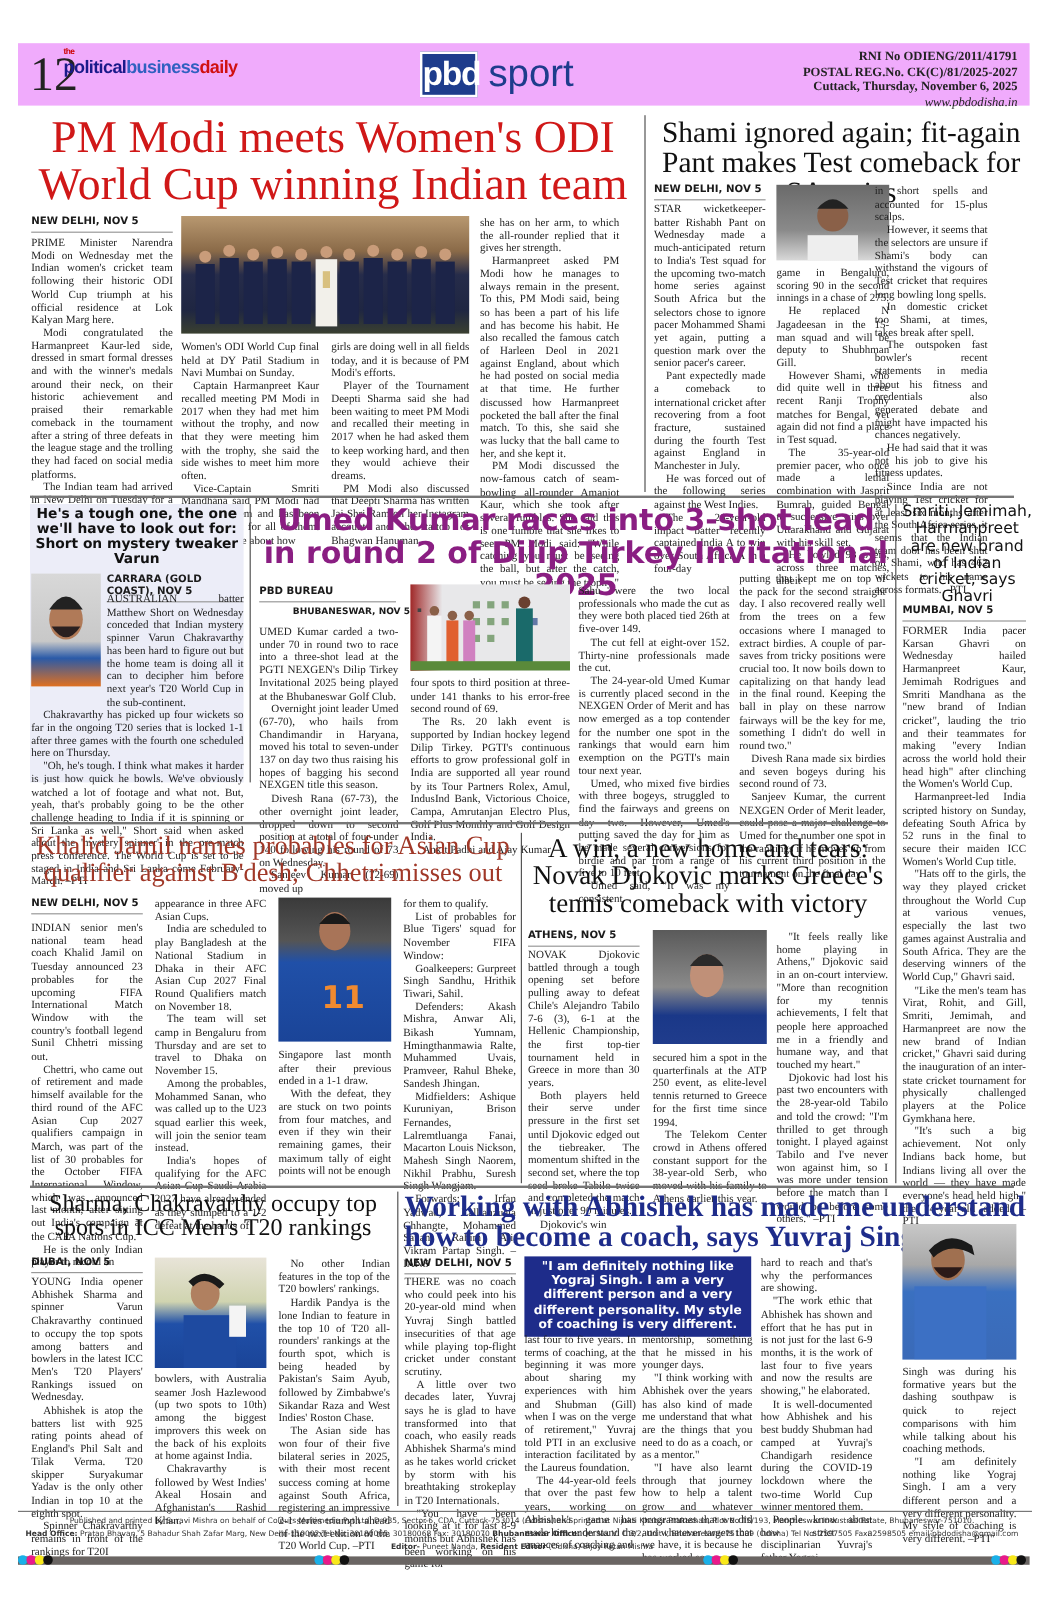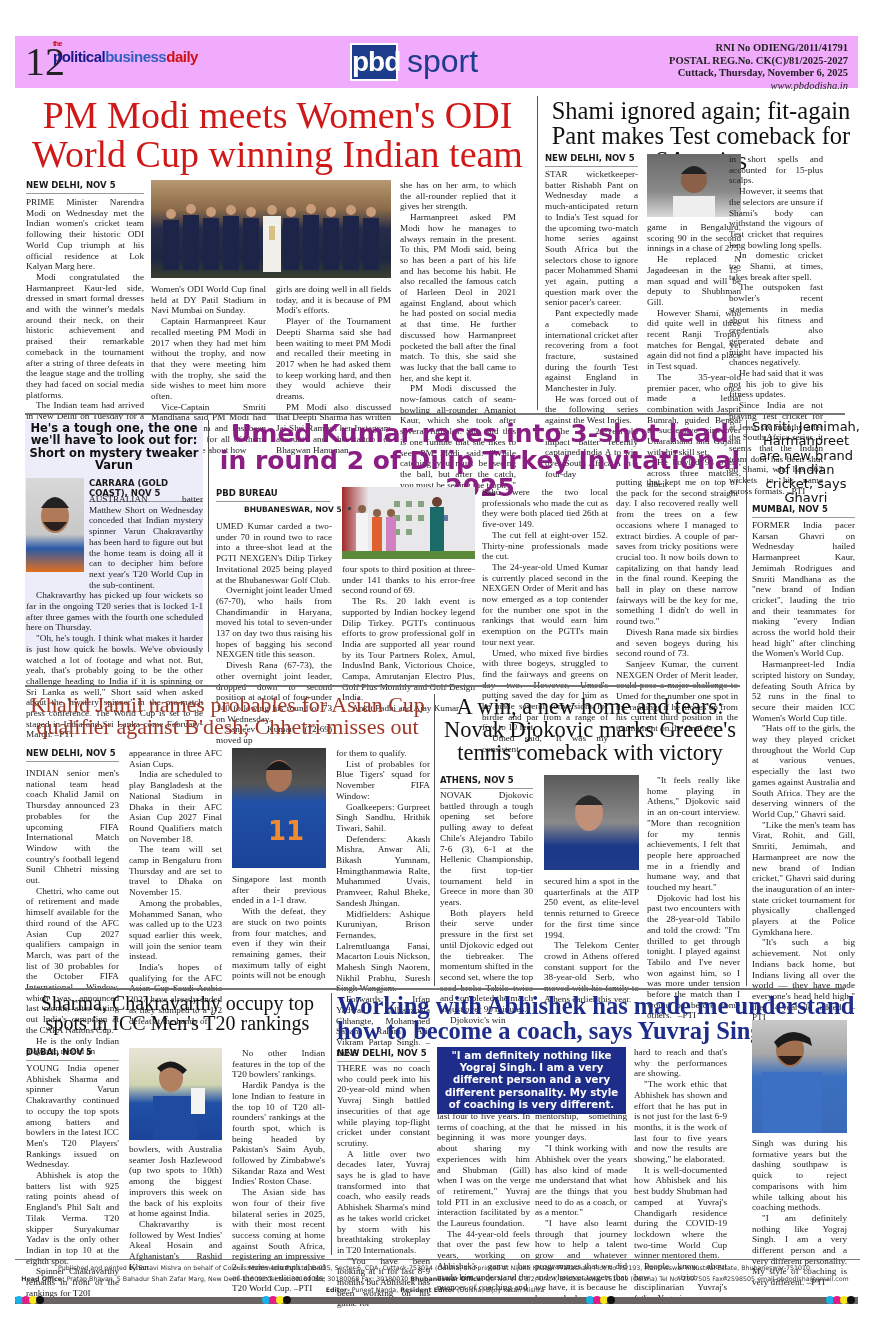--- a/index.html
+++ b/index.html
@@ -214,21 +214,21 @@
   <p>"Hats off to the girls, the way they played cricket throughout the World Cup at various venues, especially the last two games against Australia and South Africa. They are the deserving winners of the World Cup," Ghavri said.</p>
   <p>"Like the men's team has Virat, Rohit, and Gill, Smriti, Jemimah, and Harmanpreet are now the new brand of Indian cricket," Ghavri said during the inauguration of an inter-state cricket tournament for physically challenged players at the Police Gymkhana here.</p>
   <p>"It's such a big achievement. Not only Indians back home, but Indians living all over the world — they have made everyone's head held high," the 74-year-old added. –PTI</p>
 </div>
 
 <div class="abs hline" style="left:25px;top:685px;width:715px;"></div>
 
 <div class="abs hl" style="left:25px;top:694px;width:405px;font-size:22px;color:#a03828;">Khalid Jamil names probables for Asian Cup qualifier against B'desh; Chhetri misses out</div>
 <div class="abs dl" style="left:26px;top:748px;width:93px;">NEW DELHI, NOV 5</div>
 <div class="abs body" style="left:26px;top:768px;width:93px;">
-  <p class="f">INDIAN senior men's national team head coach Khalid Jamil on Thursday announced 23 probables for the upcoming FIFA International Match Window with the country's football legend Sunil Chhetri missing out.</p>
+  <p class="f">INDIAN senior men's national team head coach Khalid Jamil on Tuesday announced 23 probables for the upcoming FIFA International Match Window with the country's football legend Sunil Chhetri missing out.</p>
   <p>Chettri, who came out of retirement and made himself available for the third round of the AFC Asian Cup 2027 qualifiers campaign in March, was part of the list of 30 probables for the October FIFA International Window, which was announced last month, after sitting out India's campaign at the CAFA Nations Cup.</p>
   <p>He is the only Indian player to record an</p>
 </div>
 <div class="abs body" style="left:129px;top:748px;width:93px;">
   <p class="f">appearance in three AFC Asian Cups.</p>
   <p>India are scheduled to play Bangladesh at the National Stadium in Dhaka in their AFC Asian Cup 2027 Final Round Qualifiers match on November 18.</p>
   <p>The team will set camp in Bengaluru from Thursday and are set to travel to Dhaka on November 15.</p>
   <p>Among the probables, Mohammed Sanan, who was called up to the U23 squad earlier this week, will join the senior team instead.</p>
   <p>India's hopes of qualifying for the AFC Asian Cup Saudi Arabia 2027 have already ended as they slumped to a 1-2 defeat at the hands of</p>
 </div>

